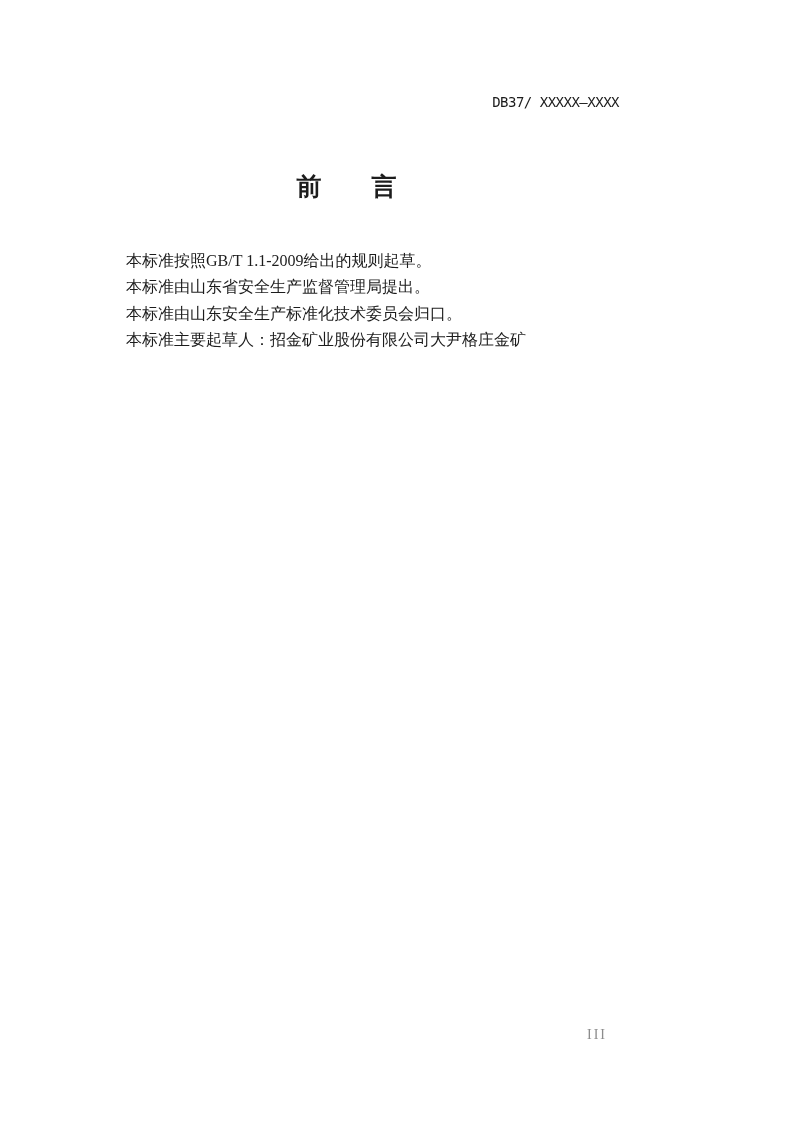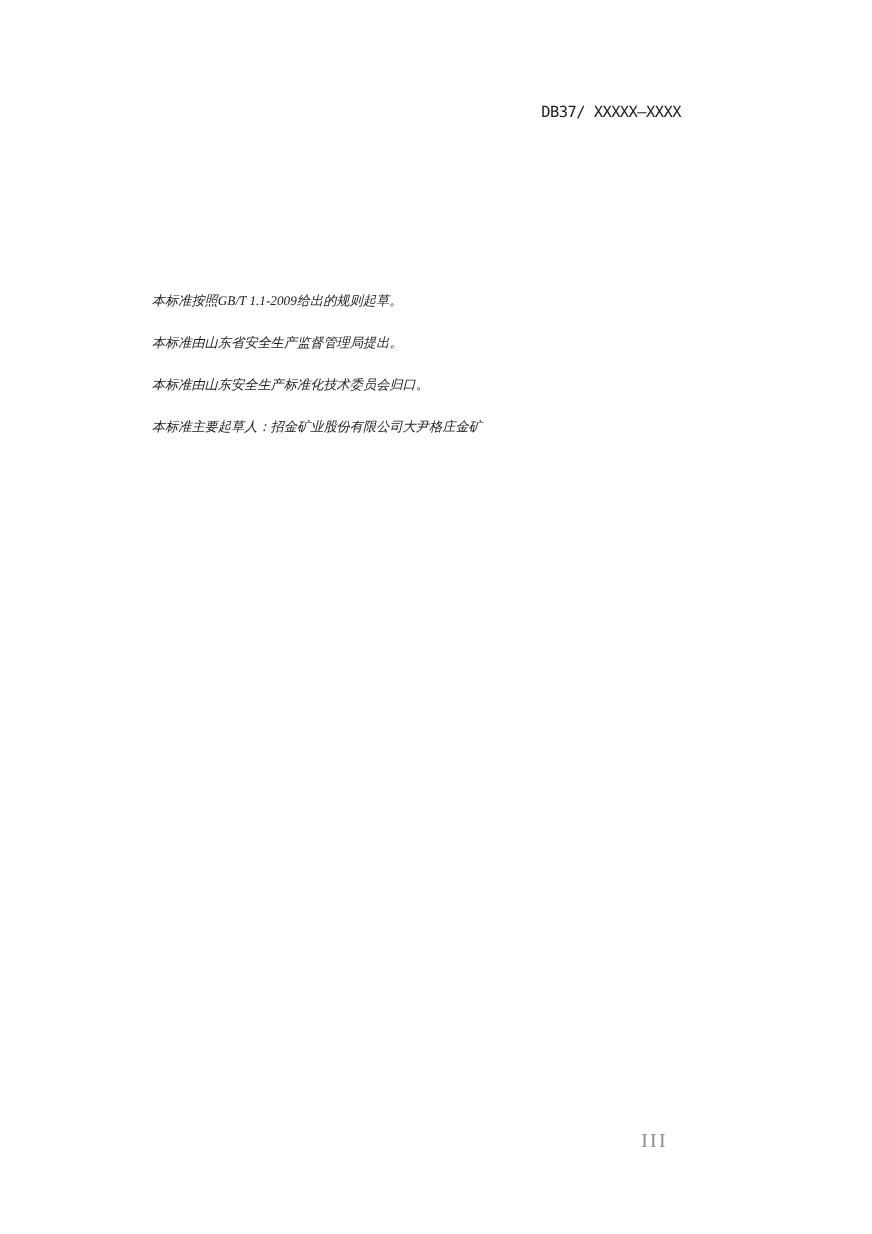--- a/index.html
+++ b/index.html
@@ -38,45 +38,45 @@
     color: #1c1c1c;
     white-space: pre;
   }
   .doc-body {
     position: absolute;
     top: 246px;
     left: 122px;
     right: 80px;
   }
   .doc-body p {
-    margin: 16px;
-    font-size: 12px;
+    margin: 4px;
+    font-size: 16px;
     line-height: 22.4px;
     font-family: "Liberation Serif", serif;
     color: #1c1c1c;
     white-space: pre-wrap;
-    font-style: italic;
   }
   .page-number {
     position: absolute;
     top: 1027px;
     right: 86px;
     font-family: "Liberation Serif", serif;
-    font-size: 18px;
+    font-size: 14px;
     letter-spacing: 2px;
     color: #8c8c8c;
   }
 </style>
 </head>
 <body>
 
 <div class="page">
 
   <div class="doc-header">DB37/ XXXXX—XXXX</div>
 
+  <div class="doc-title">前　　言</div>
 
   <div class="doc-body">
     <p>本标准按照GB/T 1.1-2009给出的规则起草。</p>
     <p>本标准由山东省安全生产监督管理局提出。</p>
     <p>本标准由山东安全生产标准化技术委员会归口。</p>
     <p>本标准主要起草人：招金矿业股份有限公司大尹格庄金矿</p>
   </div>
 
   <div class="page-number">III</div>
 

